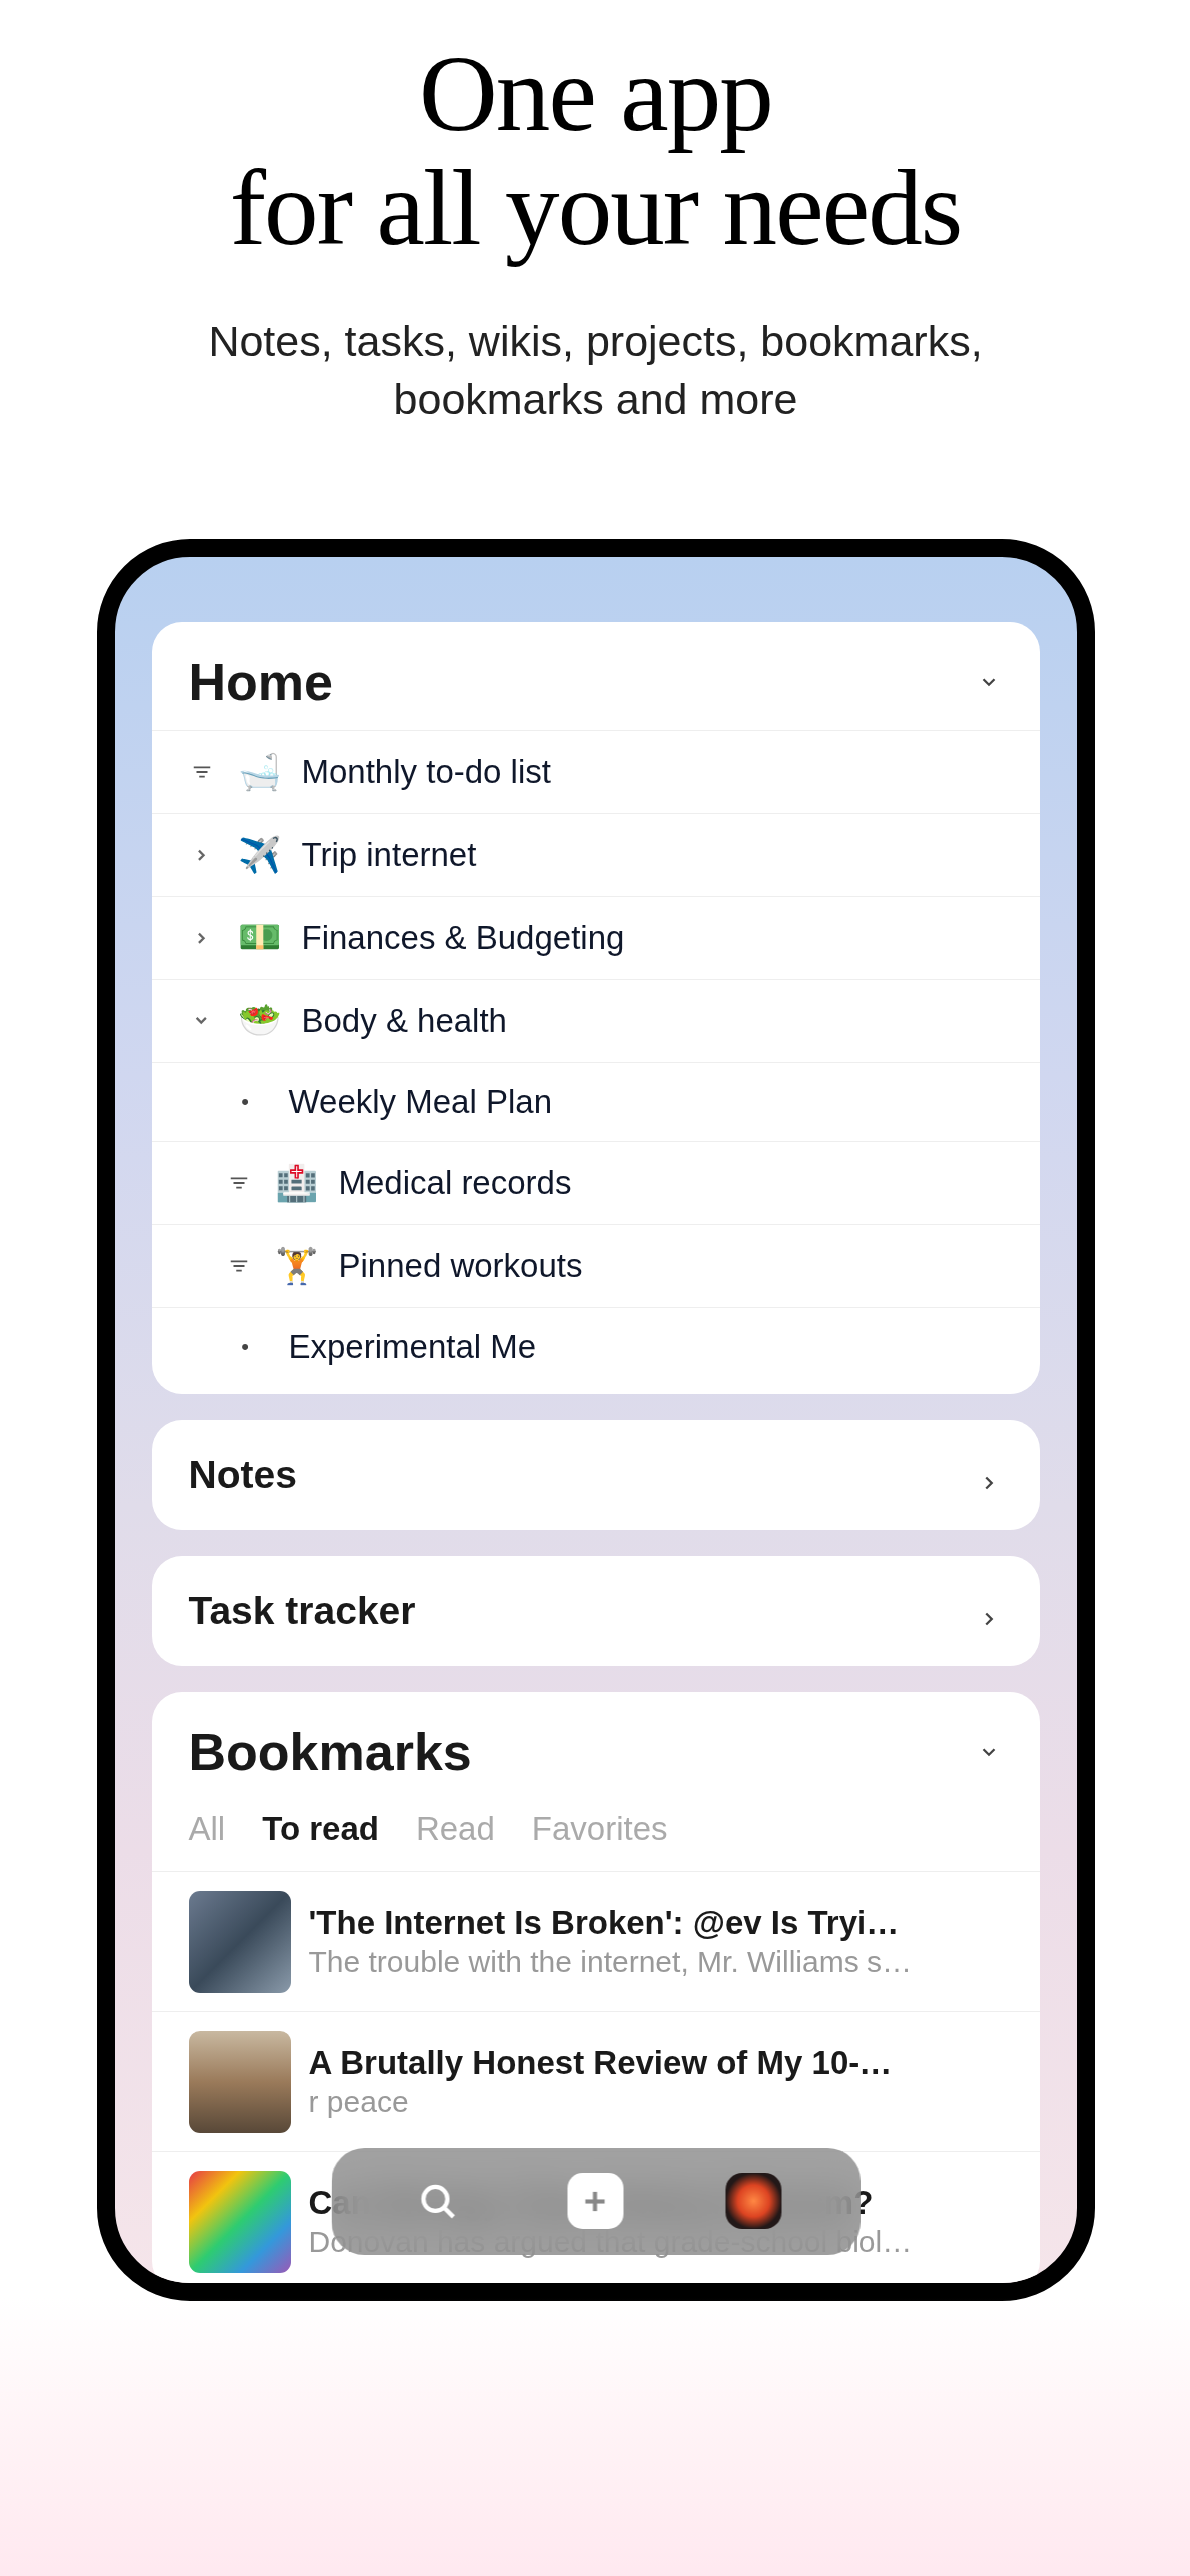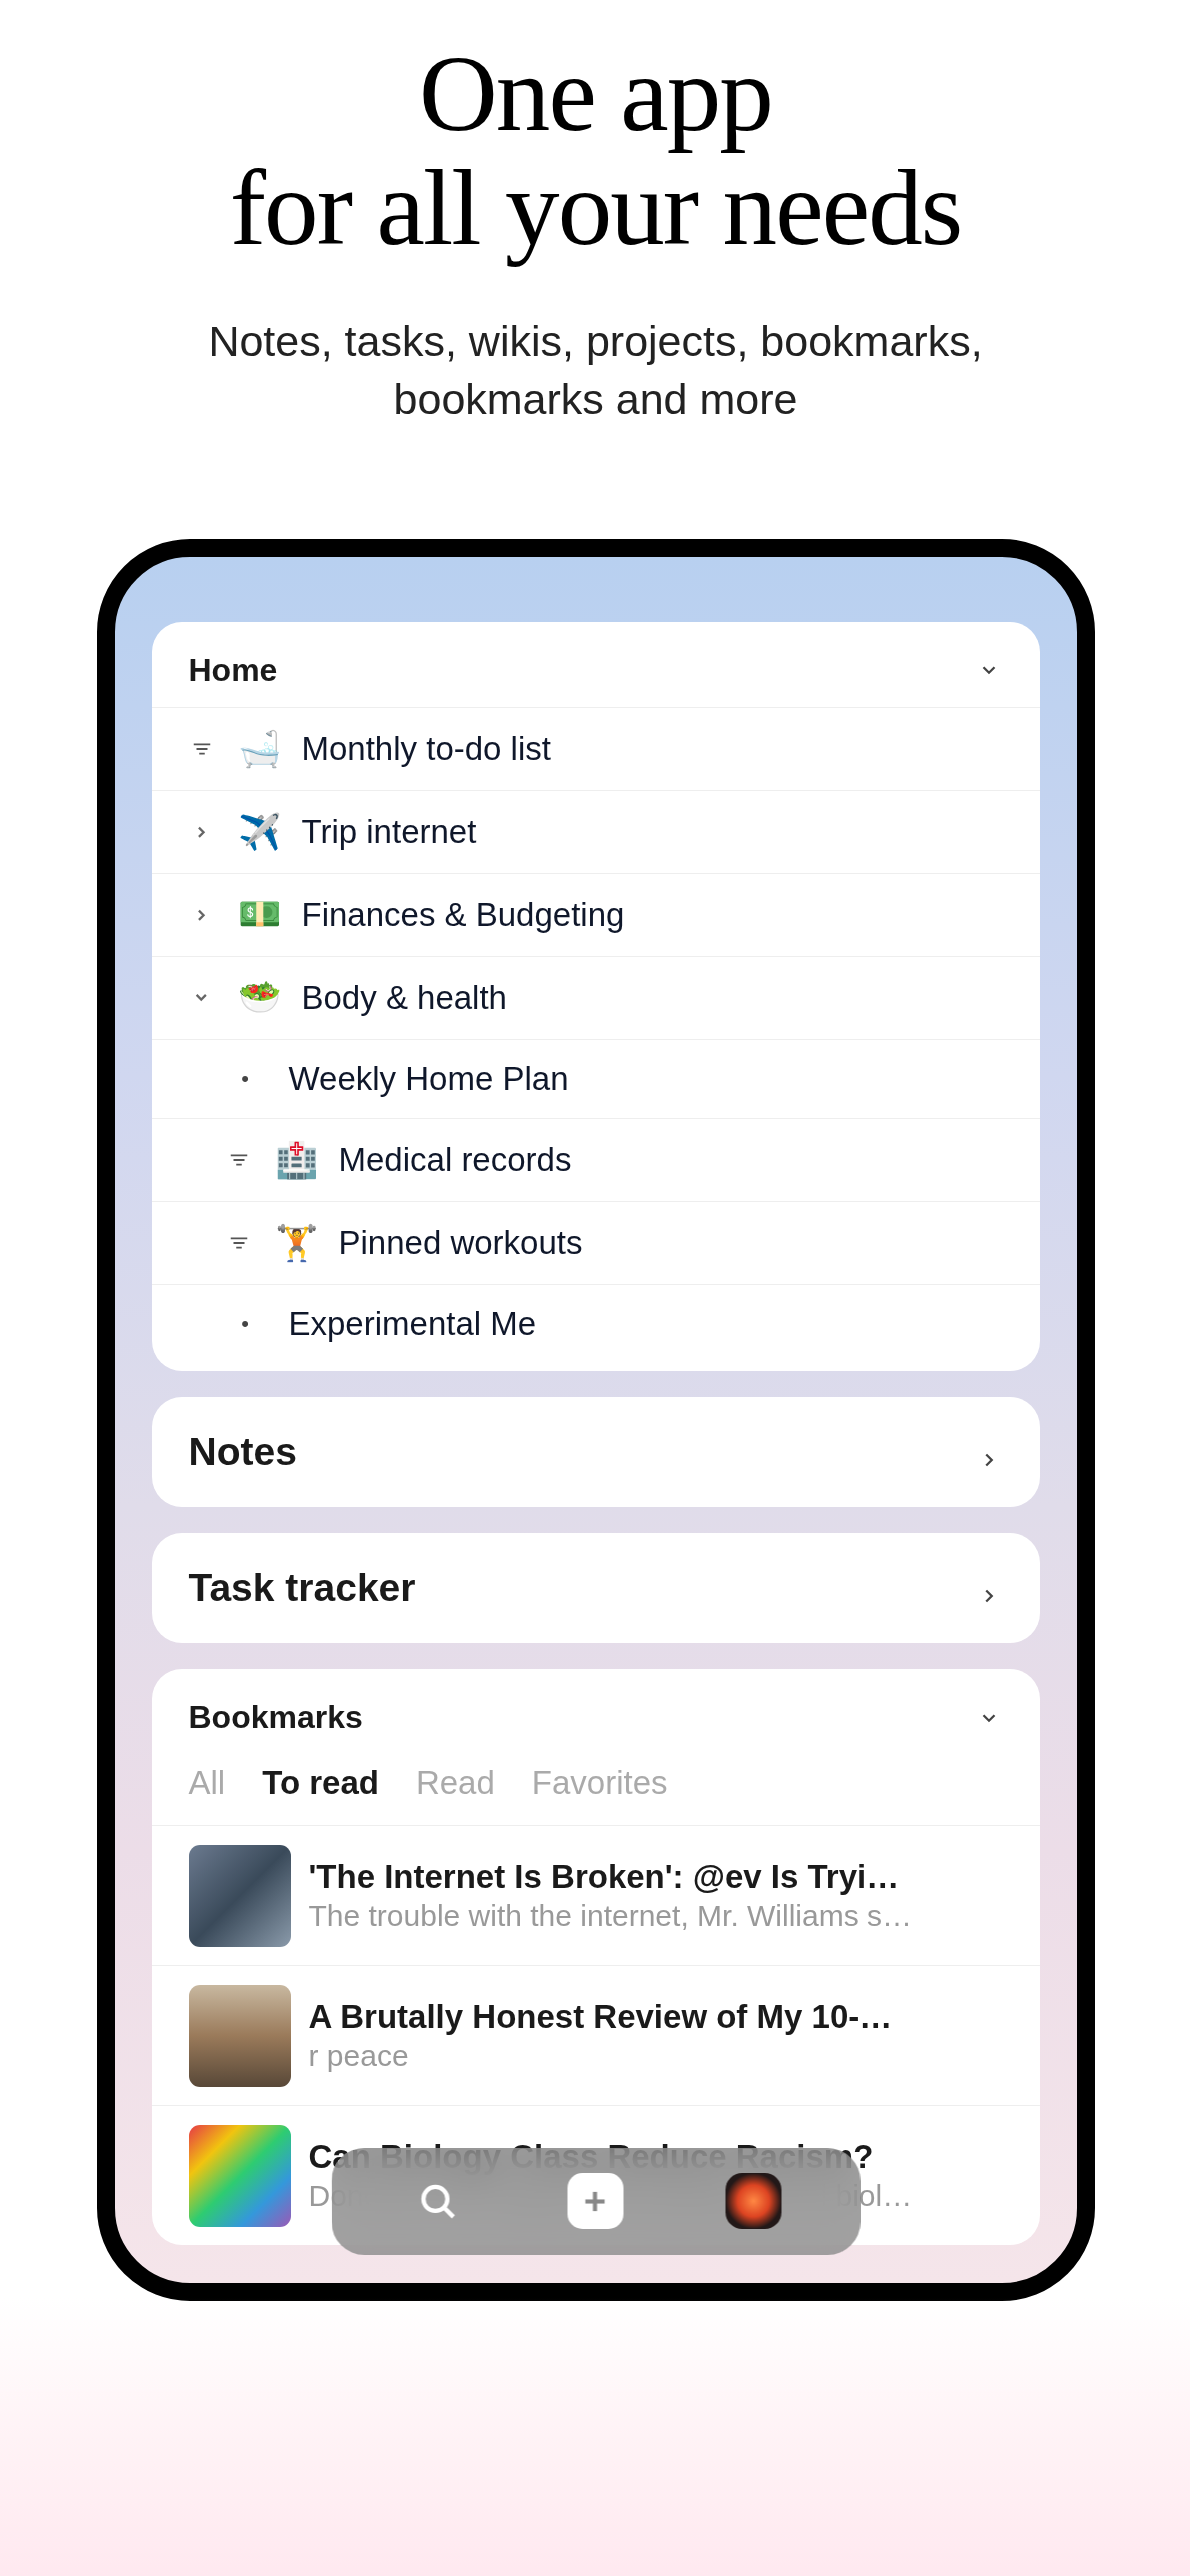--- a/index.html
+++ b/index.html
@@ -69,21 +69,21 @@
     }
     
     .card-header {
       display: flex;
       justify-content: space-between;
       align-items: center;
       padding: 30px 37px 18.5px;
     }
     
     .card-title {
-      font-size: 32px;
+      font-size: 52px;
       font-weight: 700;
       color: #1a1a1a;
     }
     
     .chevron {
       width: 28px;
       height: 28px;
       display: flex;
       align-items: center;
       justify-content: center;
@@ -351,21 +351,21 @@
             <svg viewBox="0 0 24 24">
                 <polyline points="6 9 12 15 18 9"></polyline>
               </svg>
           </div>
           <div class="emoji">🥗</div>
           <div class="item-label">Body &amp; health</div>
         </div>
 
         <div class="list-item indented">
           <div class="bullet">•</div>
-          <div class="item-label">Weekly Home Plan</div>
+          <div class="item-label">Weekly Meal Plan</div>
         </div>
 
         <div class="list-item indented">
           <div class="filter-icon">
             <svg viewBox="0 0 24 24">
                 <path d="M3 6h18v2H3V6zm3 5h12v2H6v-2zm3 5h6v2H9v-2z"></path>
               </svg>
           </div>
           <div class="emoji">🏥</div>
           <div class="item-label">Medical records</div>

